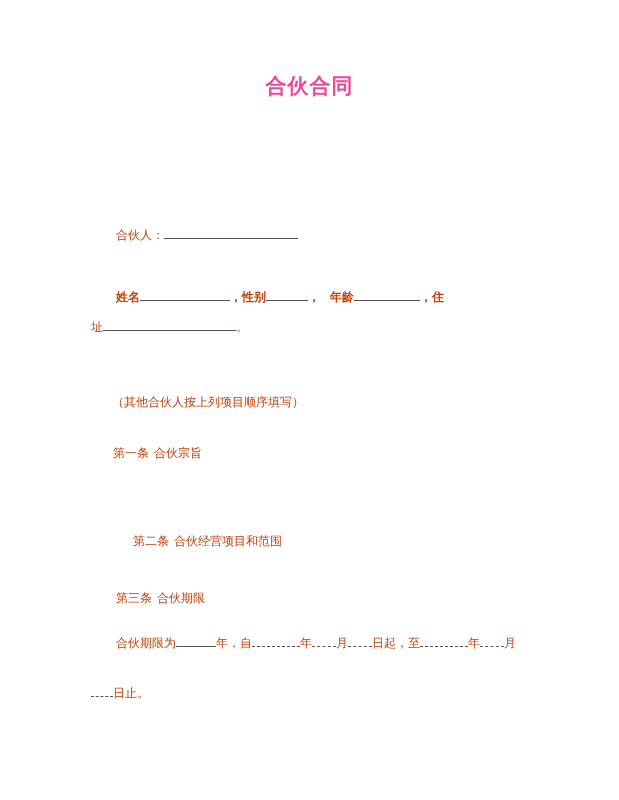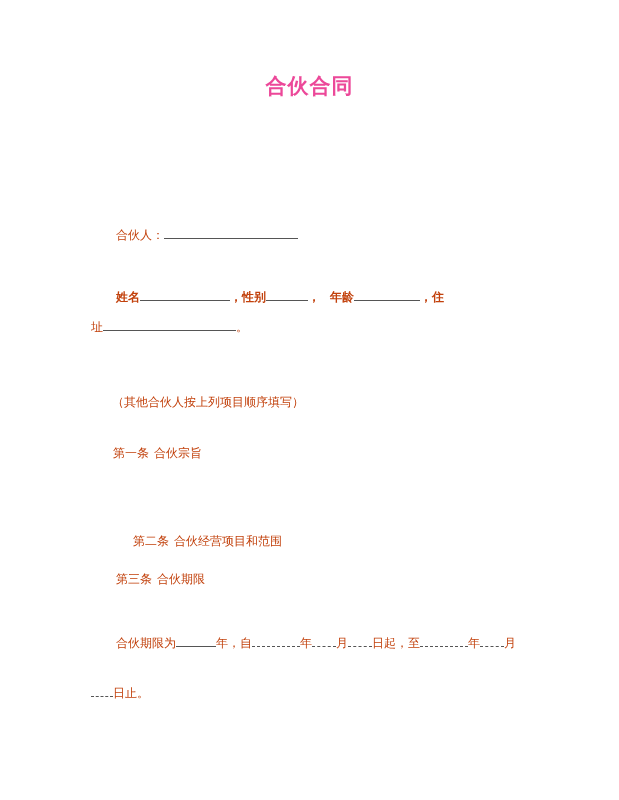--- a/index.html
+++ b/index.html
@@ -66,21 +66,21 @@
 <div class="line" style="top:382px; left:112px;margin-top:12px;">（其他合伙人按上列项目顺序填写）</div>
 
 <div class="line" style="top:445px; left:113px;">
   <span>第一条</span><span class="gap-sm"></span><span>合伙宗旨</span>
 </div>
 
 <div class="line" style="top:509px; left:133px;margin-top:24px;">
   <span>第二条</span><span class="gap-sm"></span><span>合伙经营项目和范围</span>
 </div>
 
-<div class="line" style="top:571px; left:116px;">
+<div class="line" style="top:590px; left:116px;">
   <span>第三条</span><span class="gap-sm"></span><span>合伙期限</span>
 </div>
 
 <div class="line" style="top:634px; left:116px;">
   <span>合伙期限为</span><span class="blank" style="width:40px;"></span><span>年，自</span><span class="blank dashed" style="width:48px;"></span><span>年</span><span class="blank dashed" style="width:24px;"></span><span>月</span><span class="blank dashed" style="width:24px;"></span><span>日起，至</span><span class="blank dashed" style="width:48px;"></span><span>年</span><span class="blank dashed" style="width:24px;"></span><span>月</span>
 </div>
 
 <div class="line" style="top:684px; left:91px;">
   <span class="blank dashed" style="width:22px;"></span><span>日止。</span>
 </div>

